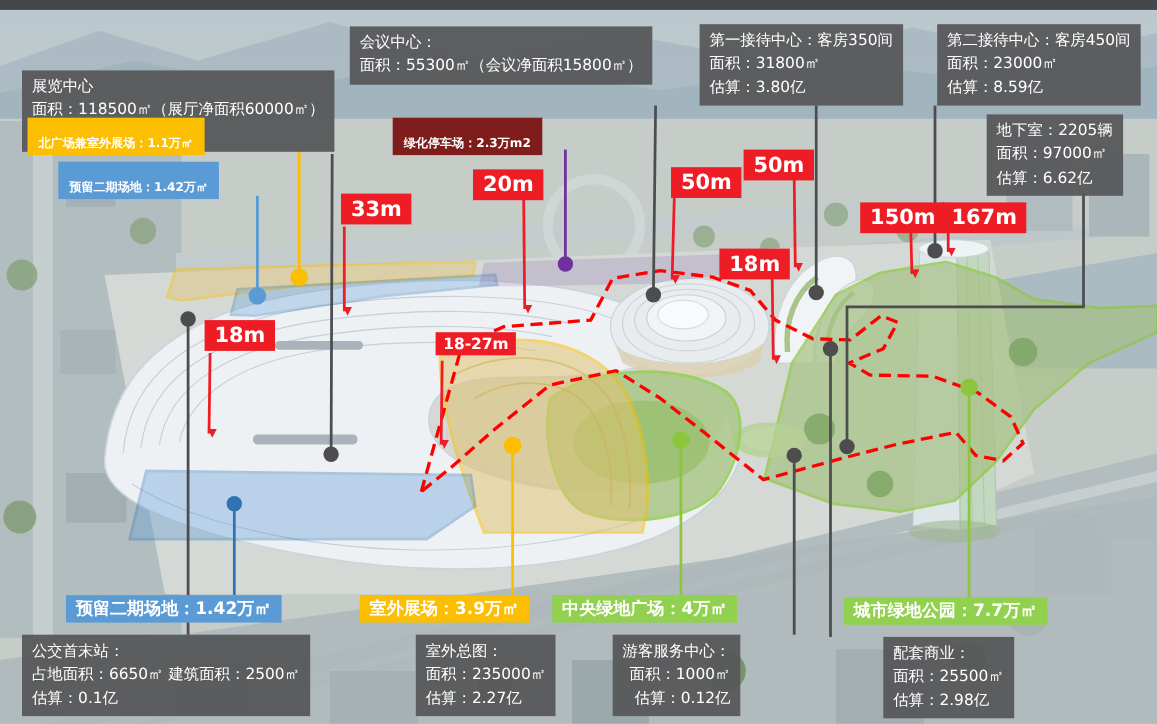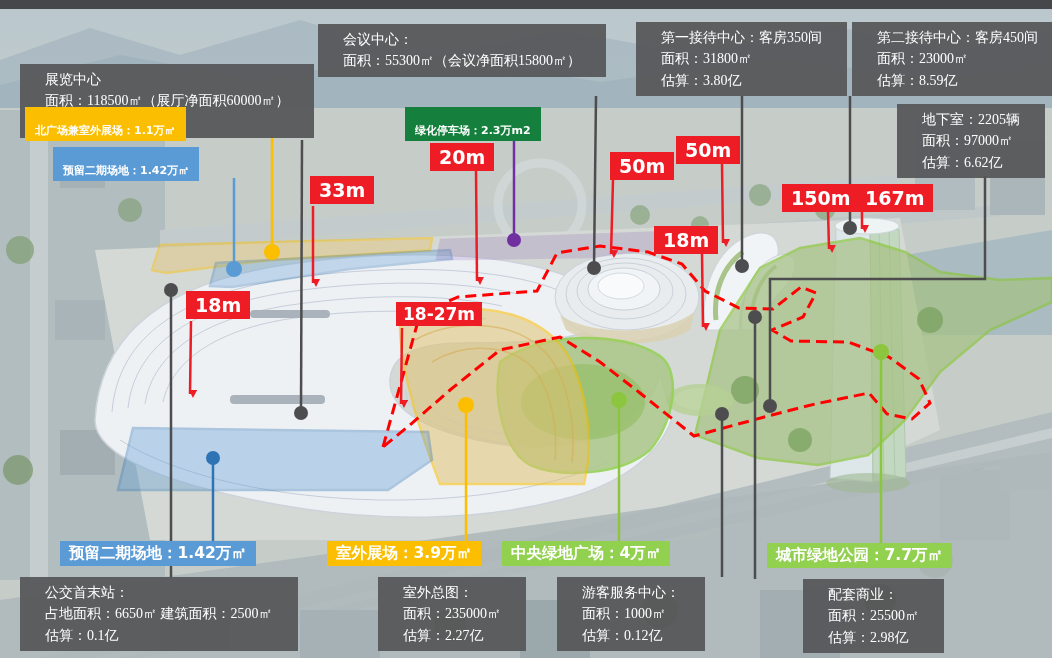--- a/index.html
+++ b/index.html
@@ -1,30 +1,30 @@
 <!DOCTYPE html>
 <html><head>
 <meta charset="utf-8">
 <style>
   html,body{margin:0;padding:0;}
   body{width:1052px;height:658px;position:relative;overflow:hidden;
        font-family:"DejaVu Sans","Liberation Sans",sans-serif;background:#c6cdc9;}
   #scene{position:absolute;left:0;top:0;}
   .info-box{position:absolute;background:rgba(86,87,89,.94);color:#fff;
-            font-size:14px;line-height:1.52;padding:5px 25px;white-space:nowrap;z-index:30;font-family:Liberation Serif, serif;}
+            font-size:14px;line-height:1.52;padding:5px 9px;white-space:nowrap;z-index:30;}
   .pill{position:absolute;color:#fff;font-weight:bold;font-size:11px;line-height:1;
         padding:18px 10px 5px;white-space:nowrap;z-index:30;}
   .pill.small{font-size:15.5px;padding:5px 9px 4px;}
   .pill.yellow{background:#FBBE00;}
   .pill.blue{background:#5B9BD5;text-align:center;}
-  .pill.purple{background:#15803d;margin-left:48px;}
+  .pill.purple{background:#7f1d1d;}
   .pill.green{background:#92D050;}
   .mtag{position:absolute;background:#EE1C25;color:#fff;font-weight:bold;font-size:19px;
         line-height:1;padding:5px 9px 4px;white-space:nowrap;z-index:30;}
-  .mtag.small{font-size:17px;padding:4px 7px 3px;}
+  .mtag.small{font-size:14px;padding:4px 7px 3px;}
 </style>
 </head>
 <body>
 
 <svg id="scene" width="1052" height="658" viewBox="0 0 1052 658">
   <defs>
     <marker id="arr" markerWidth="9" markerHeight="9" refX="4" refY="7" orient="auto-start-reverse" markerUnits="userSpaceOnUse">
       <path d="M0,0 L8,0 L4,8 Z" fill="#EE1C25" transform="rotate(-90 4 4)"></path>
     </marker>
     <linearGradient id="sky" x1="0" y1="0" x2="0" y2="1">
@@ -249,40 +249,40 @@
 <div class="info-box" style="left:20px;top:577px;">
   <div>公交首末站：</div>
   <div>占地面积：6650㎡ 建筑面积：2500㎡</div>
   <div>估算：0.1亿</div>
 </div>
 <div class="info-box" style="left:378px;top:577px;">
   <div>室外总图：</div>
   <div>面积：235000㎡</div>
   <div>估算：2.27亿</div>
 </div>
-<div class="info-box" style="left:557px;top:577px;">
+<div class="info-box" style="left:557px;top:577px;text-align:right;">
   <div>游客服务中心：</div>
   <div>面积：1000㎡</div>
   <div>估算：0.12亿</div>
 </div>
 <div class="info-box" style="left:760px;top:579px;margin-left:43px;">
   <div>配套商业：</div>
   <div>面积：25500㎡</div>
   <div>估算：2.98亿</div>
 </div>
 
 <div class="pill yellow" style="left:25px;top:107px;">北广场兼室外展场：1.1万㎡</div>
 <div class="pill blue" style="left:53px;top:147px;">预留二期场地：1.42万㎡</div>
 <div class="pill purple" style="left:357px;top:107px;">绿化停车场：2.3万m2</div>
 <div class="pill blue small" style="left:60px;top:541px;">预留二期场地：1.42万㎡</div>
 <div class="pill yellow small" style="left:327px;top:541px;">室外展场：3.9万㎡</div>
 <div class="pill green small" style="left:502px;top:541px;">中央绿地广场：4万㎡</div>
 <div class="pill green small" style="left:767px;top:543px;text-align:center;">城市绿地公园：7.7万㎡</div>
 
 <div class="mtag" style="left:310px;top:176px;">33m</div>
-<div class="mtag" style="left:430px;top:143px;">20m</div>
+<div class="mtag" style="left:430px;top:154px;">20m</div>
 <div class="mtag" style="left:610px;top:152px;">50m</div>
 <div class="mtag" style="left:676px;top:136px;">50m</div>
 <div class="mtag" style="left:654px;top:226px;">18m</div>
 <div class="mtag" style="left:782px;top:184px;">150m</div>
 <div class="mtag" style="left:856px;top:184px;text-align:center;">167m</div>
 <div class="mtag" style="left:186px;top:291px;">18m</div>
 <div class="mtag small" style="left:396px;top:302px;">18-27m</div>
 
 </body></html>

